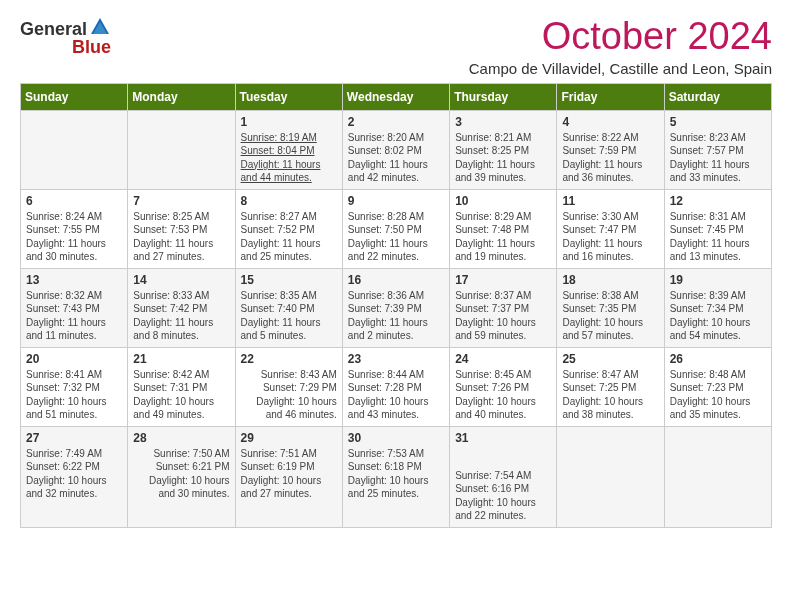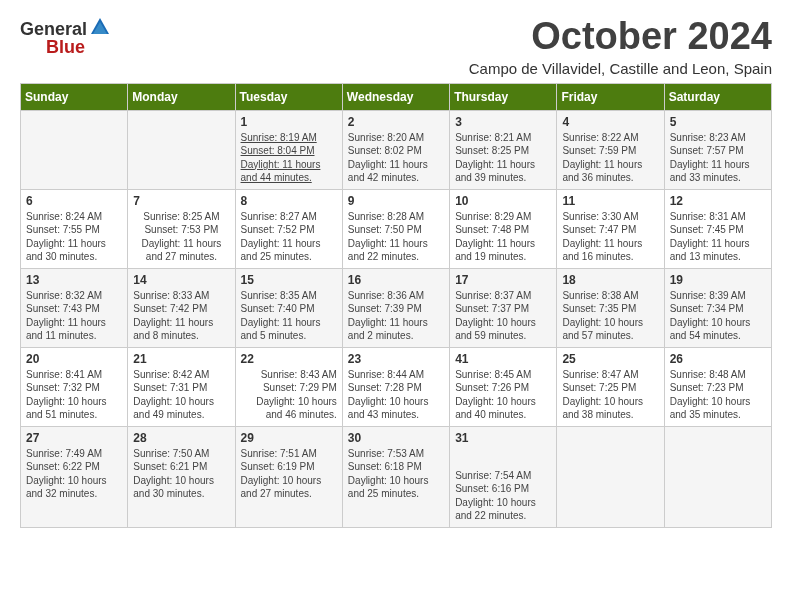--- a/index.html
+++ b/index.html
@@ -12,42 +12,42 @@
     }
     .header-area {
       display: flex;
       align-items: flex-start;
       justify-content: space-between;
       margin-bottom: 6px;
     }
     .logo {
       display: flex;
       flex-direction: column;
-      align-items: center;
+      align-items: flex-end;
       margin-top: 4px;
     }
     .logo-general {
       font-size: 18px;
       font-weight: bold;
       color: #333;
       line-height: 1;
     }
     .logo-blue {
       font-size: 18px;
       font-weight: bold;
       color: #b91c1c;
       line-height: 1;
     }
     .title-area {
       text-align: right;
     }
     .month-title {
       font-size: 38px;
-      font-weight: bold;
-      color: #404040;
+      font-weight: normal;
+      color: #be185d;
       line-height: 1.1;
     }
     .location-title {
       font-size: 15px;
       color: #333;
       margin-top: 2px;
     }
     table {
       width: 100%;
       border-collapse: collapse;
@@ -158,21 +158,21 @@
       </tr>
       <tr>
         <td>
           <span class="day-number">6</span>
           <div class="cell-text" style="white-space: pre-line;">Sunrise: 8:24 AM
 Sunset: 7:55 PM
 Daylight: 11 hours and 30 minutes.</div>
         </td>
         <td>
           <span class="day-number">7</span>
-          <div class="cell-text" style="white-space: pre-line; text-align: center;">Sunrise: 8:25 AM
+          <div class="cell-text" style="white-space: pre-line;">Sunrise: 8:25 AM
 Sunset: 7:53 PM
 Daylight: 11 hours and 27 minutes.</div>
         </td>
         <td>
           <span class="day-number">8</span>
           <div class="cell-text" style="white-space: pre-line;">Sunrise: 8:27 AM
 Sunset: 7:52 PM
 Daylight: 11 hours and 25 minutes.</div>
         </td>
         <td>
@@ -263,21 +263,21 @@
 Sunset: 7:29 PM
 Daylight: 10 hours and 46 minutes.</div>
         </td>
         <td>
           <span class="day-number">23</span>
           <div class="cell-text" style="white-space: pre-line;">Sunrise: 8:44 AM
 Sunset: 7:28 PM
 Daylight: 10 hours and 43 minutes.</div>
         </td>
         <td>
-          <span class="day-number">41</span>
+          <span class="day-number">24</span>
           <div class="cell-text" style="white-space: pre-line;">Sunrise: 8:45 AM
 Sunset: 7:26 PM
 Daylight: 10 hours and 40 minutes.</div>
         </td>
         <td>
           <span class="day-number">25</span>
           <div class="cell-text" style="white-space: pre-line;">Sunrise: 8:47 AM
 Sunset: 7:25 PM
 Daylight: 10 hours and 38 minutes.</div>
         </td>
@@ -290,21 +290,21 @@
       </tr>
       <tr>
         <td>
           <span class="day-number">27</span>
           <div class="cell-text" style="white-space: pre-line;">Sunrise: 7:49 AM
 Sunset: 6:22 PM
 Daylight: 10 hours and 32 minutes.</div>
         </td>
         <td>
           <span class="day-number">28</span>
-          <div class="cell-text" style="white-space: pre-line;">Sunrise: 7:50 AM
+          <div class="cell-text" style="white-space: pre-line; text-align: right;">Sunrise: 7:50 AM
 Sunset: 6:21 PM
 Daylight: 10 hours and 30 minutes.</div>
         </td>
         <td>
           <span class="day-number">29</span>
           <div class="cell-text" style="white-space: pre-line;">Sunrise: 7:51 AM
 Sunset: 6:19 PM
 Daylight: 10 hours and 27 minutes.</div>
         </td>
         <td>

